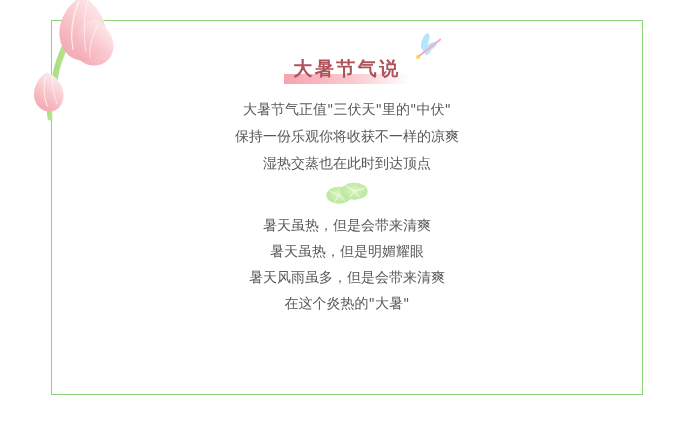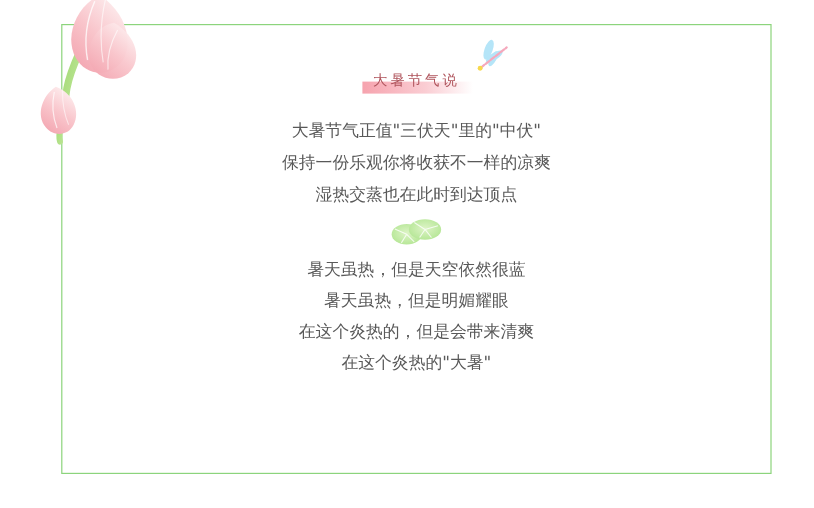--- a/index.html
+++ b/index.html
@@ -21,21 +21,21 @@
   .content {
     position:absolute;
     left:52px; top:0;
     width:590px;
     text-align:center;
   }
   .title-row { position:relative; margin-top:56px; height:24px; }
   .title-wrap { position:relative; display:inline-block; }
   .title-text {
     position:relative; z-index:2;
-    font-size:12px; font-weight:normal;
+    font-size:19px; font-weight:bold;
     letter-spacing:2.5px;
     color:#AF535B;
   }
   .title-highlight {
     position:absolute; z-index:1;
     left:-9px; right:-15px; bottom:-2px; height:10px;
     background:linear-gradient(90deg,#F6A3AE 0%,#FACDD3 55%,rgba(253,236,238,0) 96%);
   }
   .dragonfly { position:absolute; right:-44px; top:-24px; }
   .para { font-size:14px; color:#595959; }
@@ -122,20 +122,20 @@
             <path d="M15 17 L22 24"></path>
           <path d="M32 12.5 L22 6"></path>
             <path d="M32 12.5 L44 9"></path>
             <path d="M32 12.5 L38 20"></path>
           <path d="M32 12.5 L27 20"></path>
         </g>
       </svg>
     </div>
 
     <div class="para p2">
-      <div class="line">暑天虽热，但是天空依然很蓝</div>
+      <div class="line">暑天虽热，但是会带来清爽</div>
       <div class="line">暑天虽热，但是明媚耀眼</div>
-      <div class="line">在这个炎热的，但是会带来清爽</div>
+      <div class="line">暑天风雨虽多，但是会带来清爽</div>
       <div class="line">在这个炎热的"大暑"</div>
     </div>
 
   </div>
 </div>
 
 </body></html>

